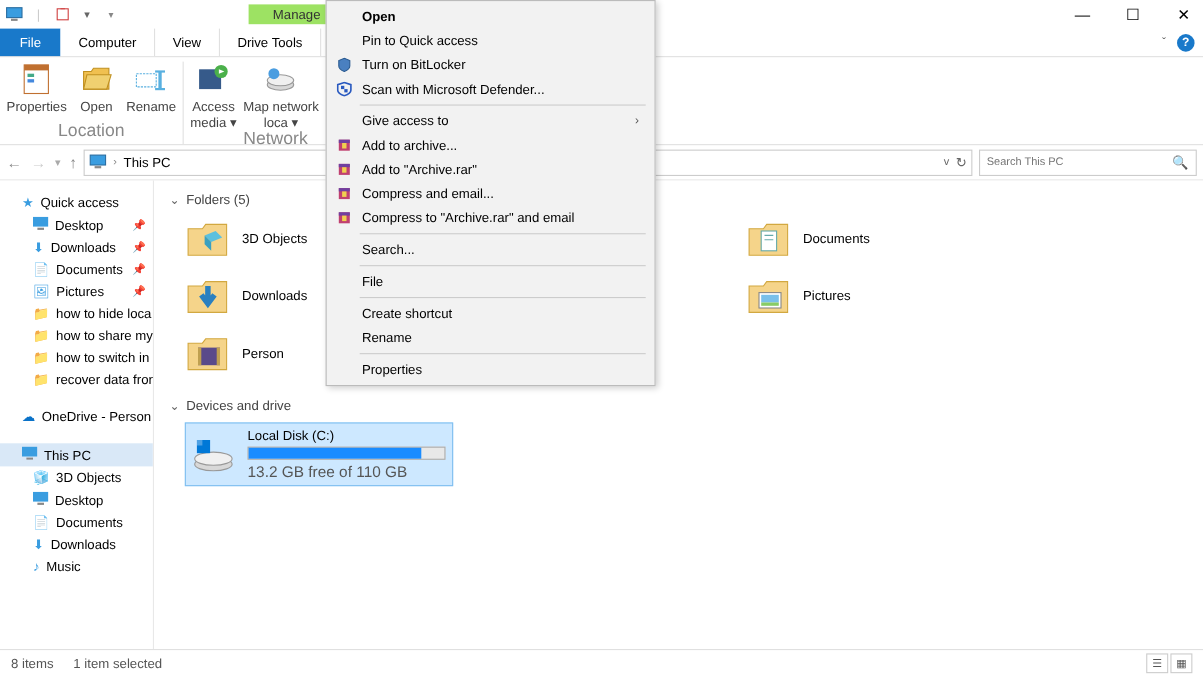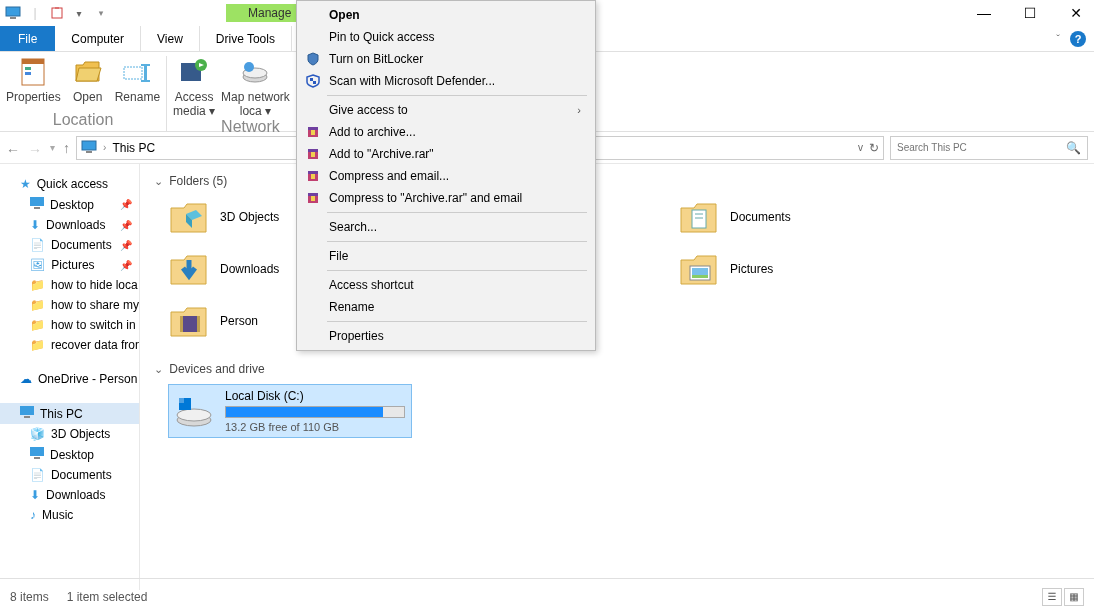--- a/index.html
+++ b/index.html
@@ -61,24 +61,24 @@
 .folder { display: flex; align-items: center; gap: 10px; width: 230px; }
 .folder .fico { width: 42px; height: 42px; display: flex; align-items: center; justify-content: center; }
 .folder .flabel { font-size: 12px; }
 .drives { margin-left: 14px; }
 .drive { display: flex; align-items: center; gap: 10px; width: 244px; padding: 4px; background: #cde8ff; border: 1px solid #7fbef0; }
 .drive .dico { width: 42px; height: 42px; display: flex; align-items: center; justify-content: center; }
 .drive .dinfo { flex: 1; }
 .drive .dname { font-size: 12px; }
 .drive .bar { width: 180px; height: 12px; border: 1px solid #aaa; background: #e8e8e8; margin: 3px 0; }
 .drive .bar .fill { height: 100%; background: #1a8cff; width: 88%; }
-.drive .dfree { font-size: 11px; color: #555; }
-
-
-.statusbar { position: absolute; bottom: 0; left: 0; right: 0; height: 36px; border-top: 1px solid #e0e0e0; display: flex; align-items: center; padding: 0 10px; font-size: 12px; color: #555; gap: 18px; }
+.drive .dfree { font-size: 14px; color: #555; }
+
+
+.statusbar { position: absolute; bottom: 0; left: 0; right: 0; height: 24px; border-top: 1px solid #e0e0e0; display: flex; align-items: center; padding: 0 10px; font-size: 12px; color: #555; gap: 18px; }
 .statusbar .views { margin-left: auto; display: flex; gap: 2px; }
 .statusbar .views span { width: 20px; height: 18px; border: 1px solid #ccc; display: flex; align-items: center; justify-content: center; font-size: 10px; }
 
 
 .ctxmenu { position: absolute; left: 296px; top: 0; width: 300px; background: #f2f2f2; border: 1px solid #bbb; box-shadow: 2px 2px 6px rgba(0,0,0,0.2); padding: 3px 2px; }
 .ctxmenu .mi { display: flex; align-items: center; padding: 4px 12px 4px 30px; font-size: 12.5px; position: relative; }
 .ctxmenu .mi.bold { font-weight: 600; }
 .ctxmenu .mi .mico { position: absolute; left: 6px; width: 16px; height: 16px; display: flex; align-items: center; justify-content: center; }
 .ctxmenu .mi .arrow { margin-left: auto; font-size: 11px; color: #555; }
 .ctxmenu .div { height: 1px; background: #ccc; margin: 3px 6px 3px 28px; }
@@ -477,21 +477,21 @@
   <div class="div"></div>
   <div class="mi">
       <span>Search...</span>
     </div>
   <div class="div"></div>
   <div class="mi">
       <span>File</span>
     </div>
   <div class="div"></div>
   <div class="mi">
-      <span>Access shortcut</span>
+      <span>Create shortcut</span>
     </div>
   <div class="mi">
       <span>Rename</span>
     </div>
   <div class="div"></div>
   <div class="mi">
       <span>Properties</span>
     </div>
 </div>
 

